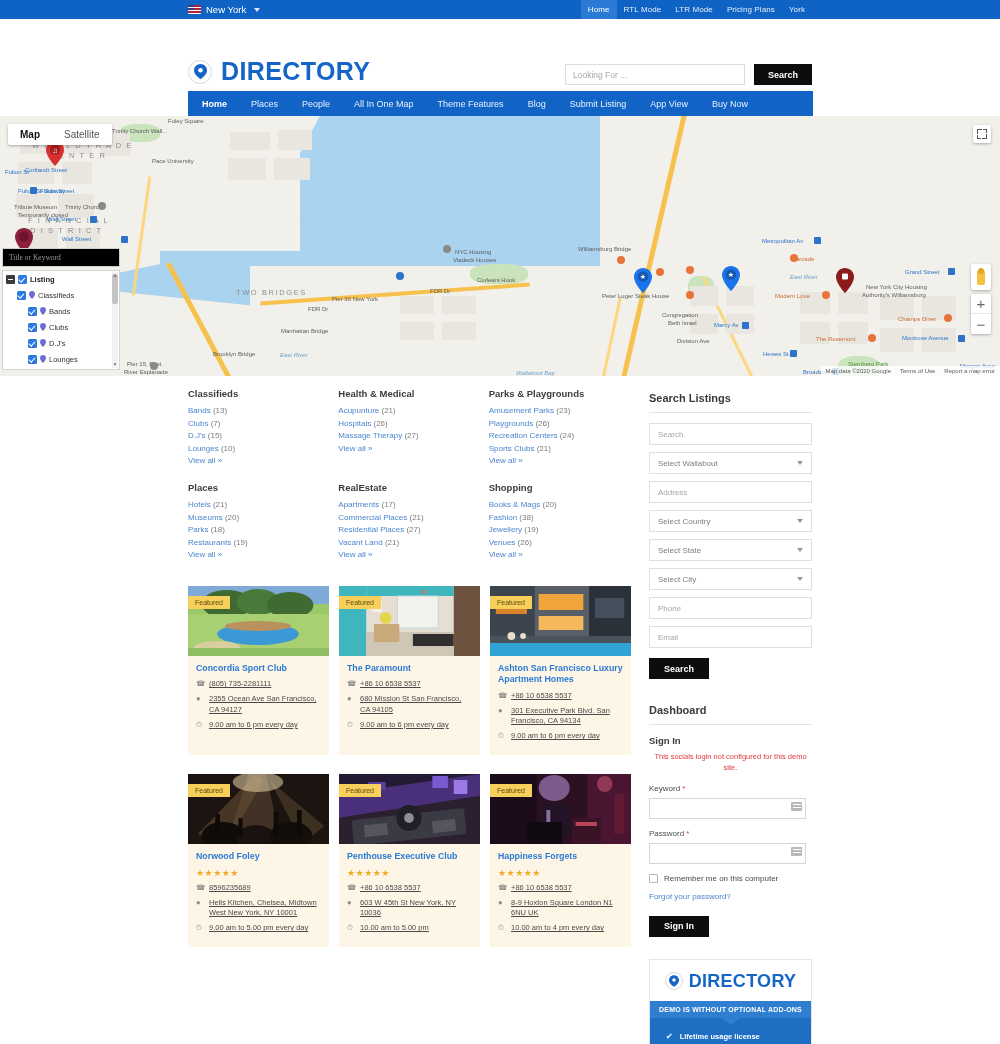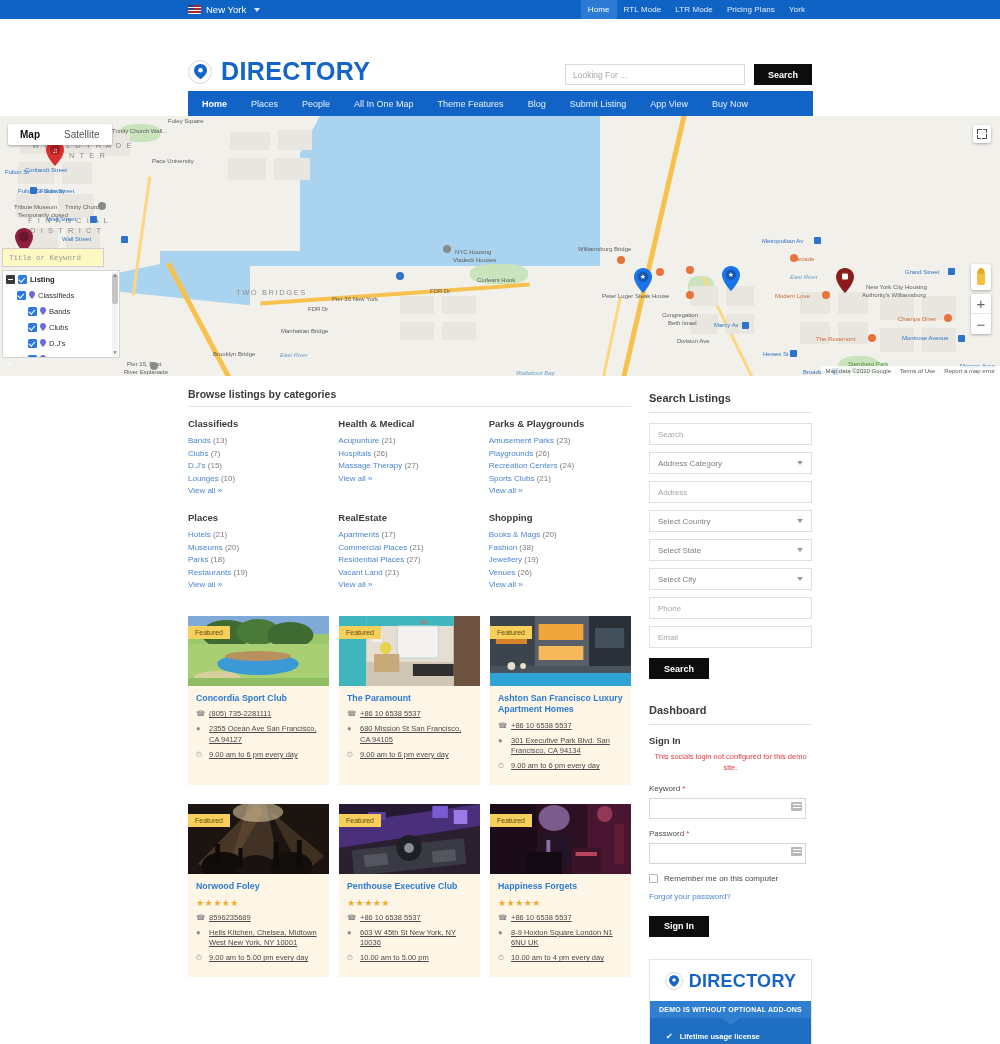--- a/index.html
+++ b/index.html
@@ -205,29 +205,29 @@
     position: absolute; width: 18px; height: 25px; z-index: 22;
   }
   .pin svg { display: block; }
 
   
   .tree-panel {
     position: absolute; left: 2px; top: 132px; width: 118px;
     z-index: 28; font-size: 7.5px;
   }
   .tree-kw {
-    width: 102px; height: 19px; background: #fef9c3;
+    width: 118px; height: 19px; background: #000000;
     border: 1px solid #cfcfcf; font-size: 7.5px; color: #888;
     padding: 0 6px; outline: none;
-    font-family: Liberation Mono, monospace;
+    font-family: Liberation Serif, serif;
   }
   .tree-kw::placeholder { color: #9a9a9a; }
   .tree-body {
     margin-top: 3px; background: #fff; border: 1px solid #d4d4d4;
-    height: 88px; position: relative; overflow: hidden;
+    height: 100px; position: relative; overflow: hidden;
   }
   .tree-scroll {
     position: absolute; right: 1px; top: 1px; width: 6px; bottom: 1px;
     background: #f2f2f2;
   }
   .tree-thumb {
     position: absolute; right: 1px; top: 3px; width: 6px; height: 30px;
     background: #c4c4c4; border-radius: 2px;
   }
   .tree-arrow {
@@ -750,23 +750,20 @@
     </div>
   </div>
 </div>
 
 <div class="content">
   <div class="row">
 
     <div class="col-main">
 
       <div>
-        <div class="sec-head">
-          <span class="sec-title">Browse listings by categories</span>
-        </div>
         <div class="cat-grid">
 
           <div>
             <div class="cat-title">Classifieds</div>
             <div class="cat-list">
               <a><span>Bands</span> <span class="cnt">(13)</span></a>
               <a><span>Clubs</span> <span class="cnt">(7)</span></a>
               <a><span>D.J's</span> <span class="cnt">(15)</span></a>
               <a><span>Lounges</span> <span class="cnt">(10)</span></a>
               <span class="cat-viewall">View all »</span>
@@ -1047,21 +1044,21 @@
 
     <div class="col-side">
 
       <div class="side-head">
         <span class="side-title">Search Listings</span>
       </div>
 
       <input class="fld" type="text" placeholder="Search" style="">
 
       <div class="sel">
-        <span>Address Category</span>
+        <span>Select Wallabout</span>
         <span class="ar"></span>
       </div>
 
       <input class="fld" type="text" placeholder="Address" style="">
 
       <div class="sel">
         <span>Select Country</span>
         <span class="ar"></span>
       </div>
 

